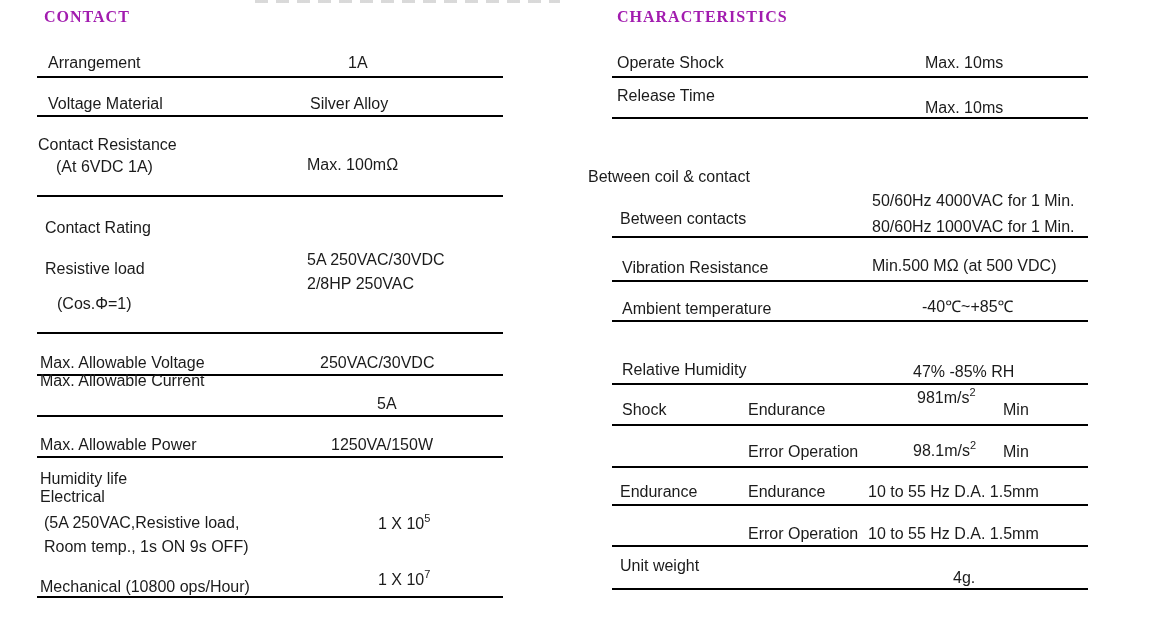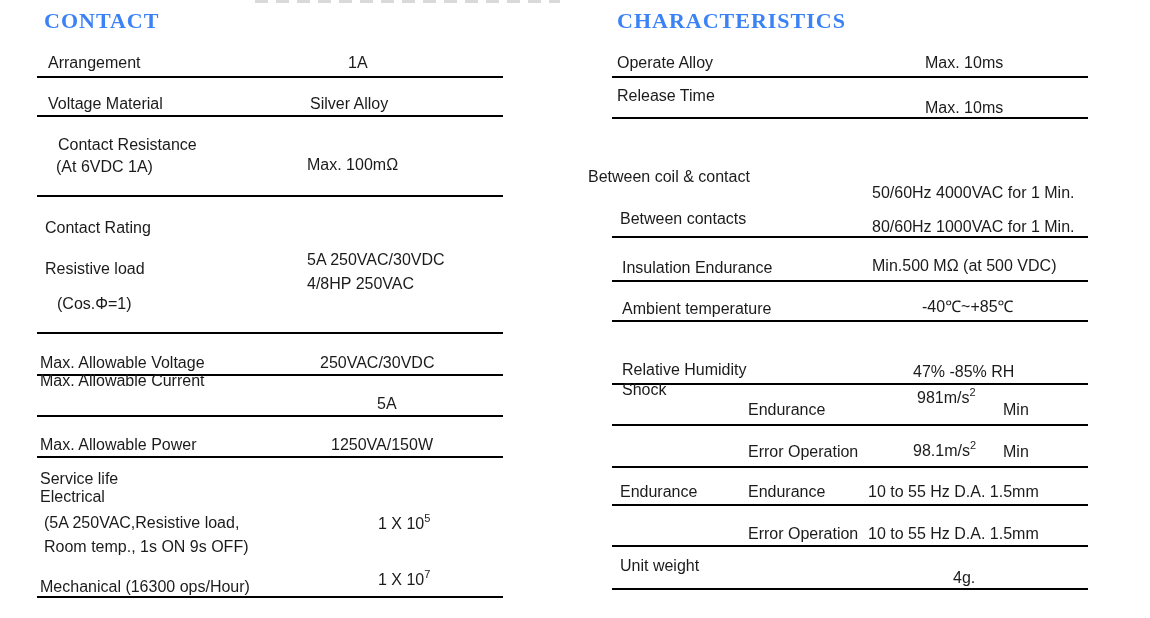--- a/index.html
+++ b/index.html
@@ -8,23 +8,23 @@
     width:1150px;height:618px;
     background:#ffffff;
     font-family:"Liberation Sans", sans-serif;
     color:#1b1b1b;
     overflow:hidden;
   }
   .title{
     position:absolute;
     font-family:"Liberation Serif", serif;
     font-weight:bold;
-    font-size:22px;
+    font-size:16px;
     letter-spacing:1px;
-    color:#3b82f6;
+    color:#a21caf;
     white-space:nowrap;
   }
   .txt{
     position:absolute;
     font-size:16px;
     line-height:18px;
     white-space:nowrap;
     color:#1b1b1b;
   }
   .rule{
@@ -56,86 +56,86 @@
     <h2 class="title" style="left:44px;top:8px;margin:0">CONTACT</h2>
 
     <span class="txt" style="left:48px;top:54px">Arrangement</span>
     <span class="txt" style="left:348px;top:54px">1A</span>
     <div class="rule" style="left:37px;top:76px;width:466px"></div>
 
     <span class="txt" style="left:48px;top:95px">Voltage Material</span>
     <span class="txt" style="left:310px;top:95px">Silver Alloy</span>
     <div class="rule" style="left:37px;top:115px;width:466px"></div>
 
-    <span class="txt" style="left:58px;top:136px">Contact Resistance</span>
+    <span class="txt" style="left:38px;top:136px">Contact Resistance</span>
     <span class="txt" style="left:56px;top:158px">(At 6VDC 1A)</span>
     <span class="txt" style="left:307px;top:156px">Max. 100mΩ</span>
     <div class="rule" style="left:37px;top:195px;width:466px"></div>
 
     <span class="txt" style="left:45px;top:219px">Contact Rating</span>
 
     <span class="txt" style="left:45px;top:260px">Resistive load</span>
     <span class="txt" style="left:307px;top:251px">5A 250VAC/30VDC</span>
-    <span class="txt" style="left:307px;top:275px">4/8HP 250VAC</span>
+    <span class="txt" style="left:307px;top:275px">2/8HP 250VAC</span>
     <span class="txt" style="left:57px;top:295px">(Cos.Φ=1)</span>
     <div class="rule" style="left:37px;top:332px;width:466px"></div>
 
     <span class="txt" style="left:40px;top:354px">Max. Allowable Voltage</span>
     <span class="txt" style="left:320px;top:354px">250VAC/30VDC</span>
     <div class="rule" style="left:37px;top:374px;width:466px"></div>
 
     <span class="txt" style="left:40px;top:372px">Max. Allowable Current</span>
     <span class="txt" style="left:377px;top:395px">5A</span>
     <div class="rule" style="left:37px;top:415px;width:466px"></div>
 
     <span class="txt" style="left:40px;top:436px">Max. Allowable Power</span>
     <span class="txt" style="left:331px;top:436px">1250VA/150W</span>
     <div class="rule" style="left:37px;top:456px;width:466px"></div>
 
-    <span class="txt" style="left:40px;top:470px">Service life</span>
+    <span class="txt" style="left:40px;top:470px">Humidity life</span>
     <span class="txt" style="left:40px;top:488px">Electrical</span>
     <span class="txt" style="left:44px;top:514px">(5A 250VAC,Resistive load,</span>
     <span class="txt" style="left:44px;top:538px">Room temp., 1s ON 9s OFF)</span>
     <span class="txt" style="left:378px;top:515px"><span>1 X 10</span><sup>5</sup></span>
 
-    <span class="txt" style="left:40px;top:578px">Mechanical  (16300 ops/Hour)</span>
+    <span class="txt" style="left:40px;top:578px">Mechanical  (10800 ops/Hour)</span>
     <span class="txt" style="left:378px;top:571px"><span>1 X 10</span><sup>7</sup></span>
     <div class="rule" style="left:37px;top:596px;width:466px"></div>
   </section>
 
   <section>
     <h2 class="title" style="left:617px;top:8px;margin:0">CHARACTERISTICS</h2>
 
-    <span class="txt" style="left:617px;top:54px">Operate Alloy</span>
+    <span class="txt" style="left:617px;top:54px">Operate Shock</span>
     <span class="txt" style="left:925px;top:54px">Max. 10ms</span>
     <div class="rule" style="left:612px;top:76px;width:476px"></div>
 
     <span class="txt" style="left:617px;top:87px">Release Time</span>
     <span class="txt" style="left:925px;top:99px">Max. 10ms</span>
     <div class="rule" style="left:612px;top:117px;width:476px"></div>
 
     <span class="txt" style="left:588px;top:168px">Between coil &amp; contact</span>
-    <span class="txt" style="left:872px;top:184px">50/60Hz 4000VAC for 1 Min.</span>
+    <span class="txt" style="left:872px;top:192px">50/60Hz 4000VAC for 1 Min.</span>
     <span class="txt" style="left:620px;top:210px">Between contacts</span>
     <span class="txt" style="left:872px;top:218px">80/60Hz 1000VAC for 1 Min.</span>
     <div class="rule" style="left:612px;top:236px;width:476px"></div>
 
-    <span class="txt" style="left:622px;top:259px">Insulation Endurance</span>
+    <span class="txt" style="left:622px;top:259px">Vibration Resistance</span>
     <span class="txt" style="left:872px;top:257px">Min.500 MΩ (at 500 VDC)</span>
     <div class="rule" style="left:612px;top:280px;width:476px"></div>
 
     <span class="txt" style="left:622px;top:300px">Ambient temperature</span>
     <span class="txt" style="left:922px;top:298px">-40℃~+85℃</span>
     <div class="rule" style="left:612px;top:320px;width:476px"></div>
 
     <span class="txt" style="left:622px;top:361px">Relative Humidity</span>
     <span class="txt" style="left:913px;top:363px">47% -85% RH</span>
     <div class="rule" style="left:612px;top:383px;width:476px"></div>
 
-    <span class="txt" style="left:622px;top:381px">Shock</span>
+    <span class="txt" style="left:622px;top:401px">Shock</span>
     <span class="txt" style="left:748px;top:401px">Endurance</span>
     <span class="txt" style="left:917px;top:389px"><span>981m/s</span><sup>2</sup></span>
     <span class="txt" style="left:1003px;top:401px">Min</span>
     <div class="rule" style="left:612px;top:424px;width:476px"></div>
 
     <span class="txt" style="left:748px;top:443px">Error Operation</span>
     <span class="txt" style="left:913px;top:442px"><span>98.1m/s</span><sup>2</sup></span>
     <span class="txt" style="left:1003px;top:443px">Min</span>
     <div class="rule" style="left:612px;top:466px;width:476px"></div>
 

